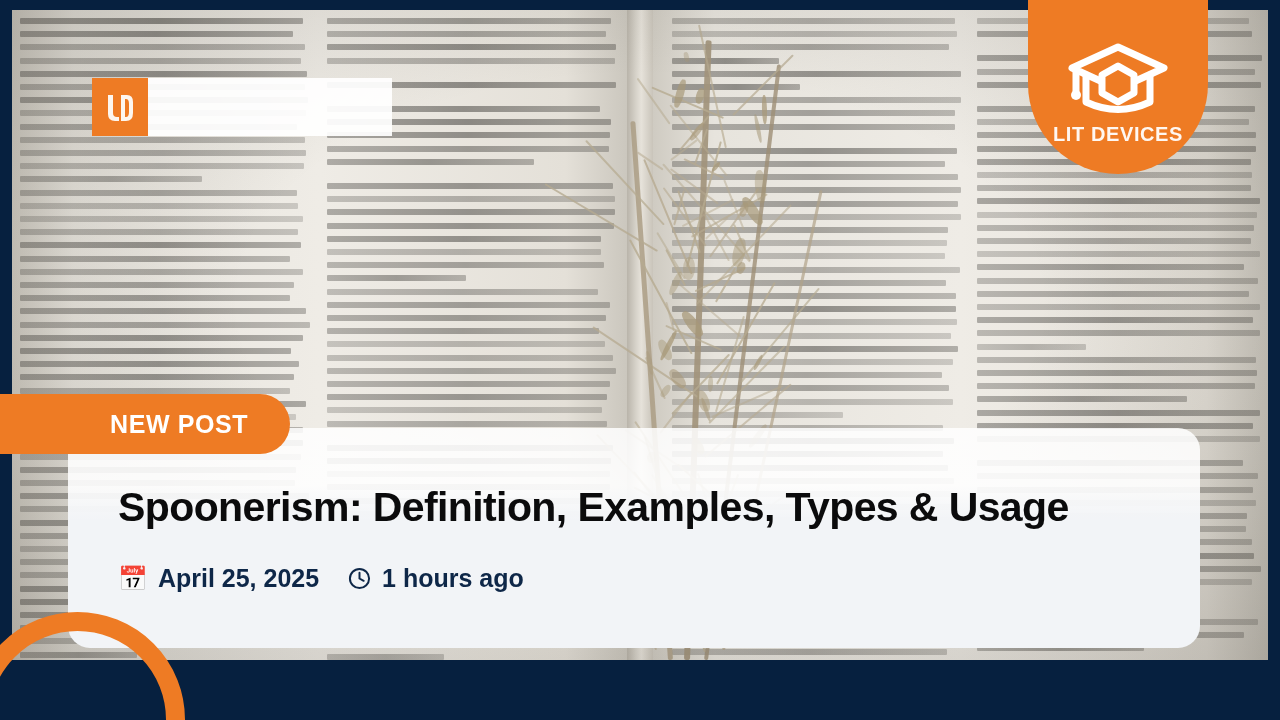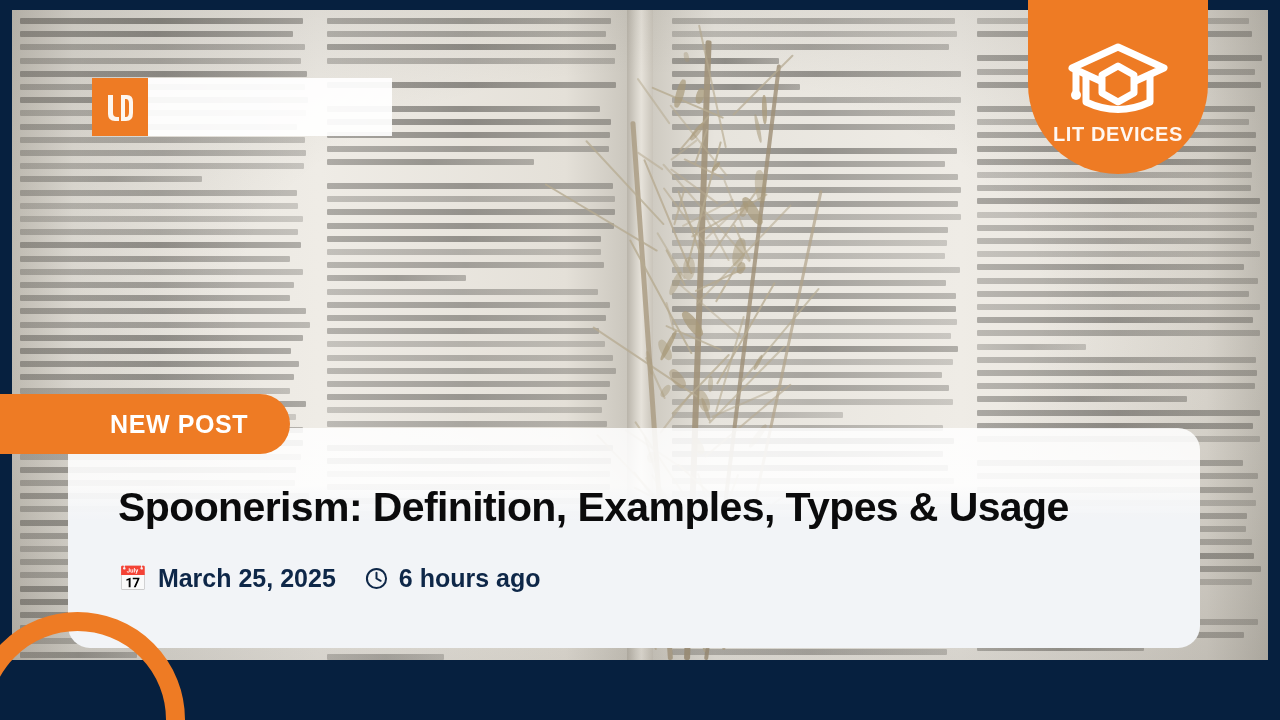--- a/index.html
+++ b/index.html
@@ -405,29 +405,29 @@
       <circle cx="12" cy="56" r="5" fill="#ffffff"></circle>
       <path d="M54 27 L70 36 V54 L54 63 L38 54 V36 Z" fill="#EE7B24" stroke="#ffffff" stroke-width="7" stroke-linejoin="round"></path>
     </svg>
     <div class="badge-text">LIT DEVICES</div>
   </div>
 
   <div class="card">
     <div class="card-title">Spoonerism: Definition, Examples, Types  &amp; Usage</div>
     <div class="meta">
       <span class="cal">📅</span>
-      <span>March 25, 2025</span>
+      <span>April 25, 2025</span>
       <span class="sep"></span>
       <span>
         <svg width="25" height="25" viewBox="0 0 24 24" aria-hidden="true">
           <circle cx="12" cy="12" r="9.2" fill="none" stroke="#0E2748" stroke-width="1.9"></circle>
           <path d="M12 6.4 V12 L16 14.2" fill="none" stroke="#0E2748" stroke-width="1.9" stroke-linecap="round"></path>
         </svg>
       </span>
-      <span>6 hours ago</span>
+      <span>1 hours ago</span>
     </div>
   </div>
 
   <div class="newpost">
     <span>NEW POST</span>
   </div>
 
   <div class="ring"></div>
 
 

